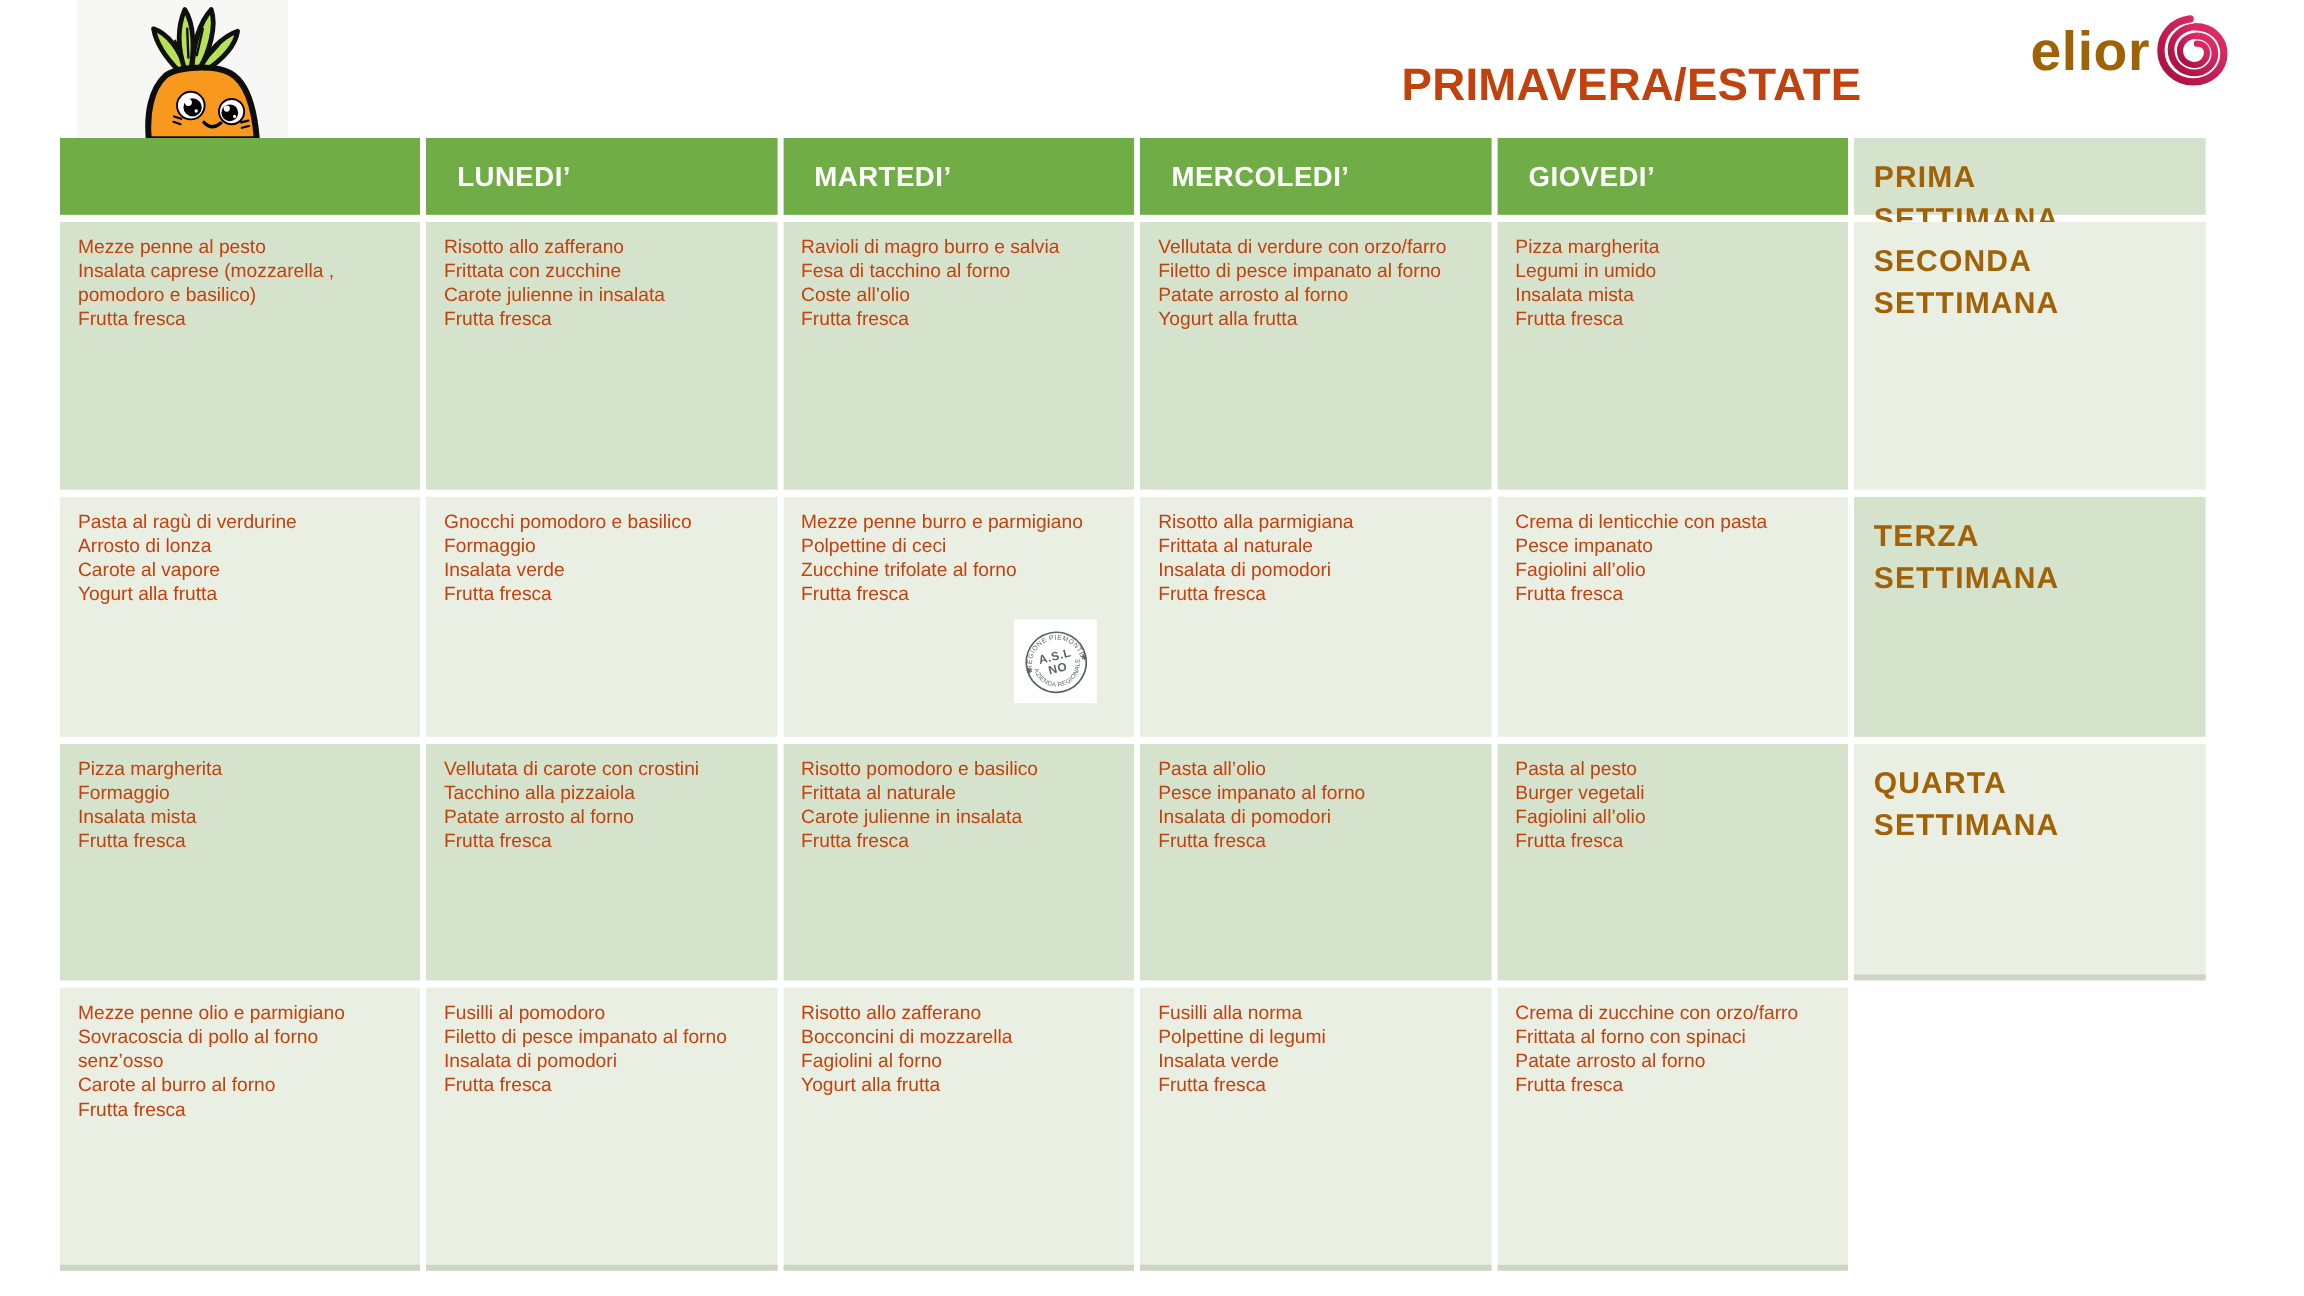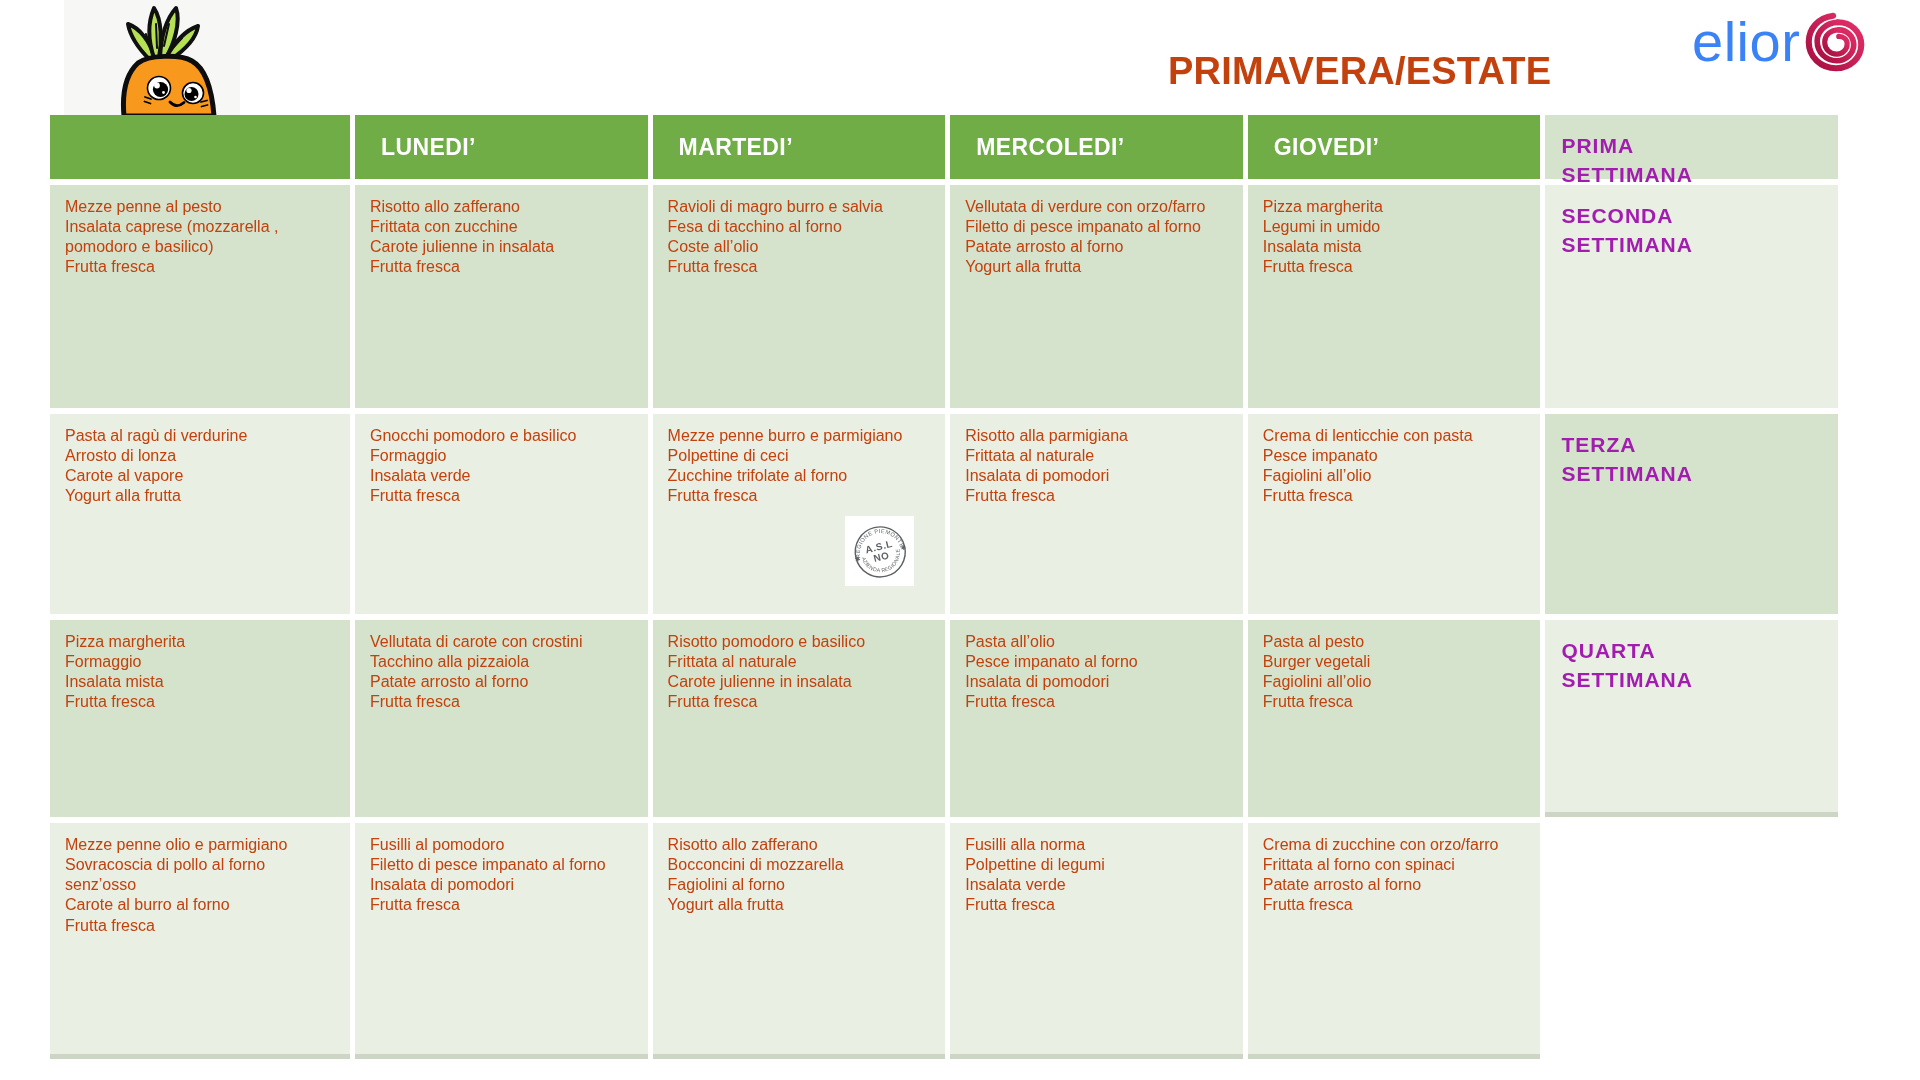--- a/index.html
+++ b/index.html
@@ -12,35 +12,35 @@
   .mascot-box { position:absolute; left:64px; top:0; width:176px; height:116px; background:#f7f7f5; }
   .page-title {
     position:absolute; left:254px; top:52px; font-size:30px; font-weight:bold;
     color:#e6201f; white-space:nowrap; letter-spacing:0.2px; line-height:1;
   }
   .season-label {
     position:absolute; left:1168px; top:52px; font-size:38px; font-weight:bold;
     color:#c2410c; white-space:nowrap; letter-spacing:0.2px; line-height:1;
   }
   .brand { position:absolute; left:1692px; top:12px; display:flex; align-items:center; gap:5px; }
-  .brand-text { font-size:56px; font-weight:normal; color:#3b82f6; letter-spacing:0.5px; line-height:1; }
+  .brand-text { font-size:46px; font-weight:bold; color:#a16207; letter-spacing:0.5px; line-height:1; }
 
   
   .menu-table {
     position:absolute; left:50px; top:115px; width:1788px;
     display:grid; grid-template-columns:300px repeat(5,1fr);
     grid-template-rows:64px 223px 200px 197px 236px;
     column-gap:5px; row-gap:6px;
   }
   .th {
     background:#70ad47; color:#ffffff; font-size:23px; font-weight:bold;
     display:flex; align-items:center; padding-left:26px; letter-spacing:0.4px;
   }
   .week-label {
-    font-size:21px; font-weight:600; color:#a21caf; padding:16px 8px 0 16px;
+    font-size:25px; font-weight:600; color:#a16207; padding:16px 8px 0 16px;
     white-space:pre-line; line-height:1.4; letter-spacing:1px;
   }
   .cell {
     font-size:16px; color:#c2410c; padding:12px 12px 0 15px;
     line-height:1.26; white-space:pre-line;
   }
   .band-a { background:#d5e2cc; }
   .band-b { background:#e9efe3; }
   .row-last { border-bottom:5px solid #cdd6c4; }
 

